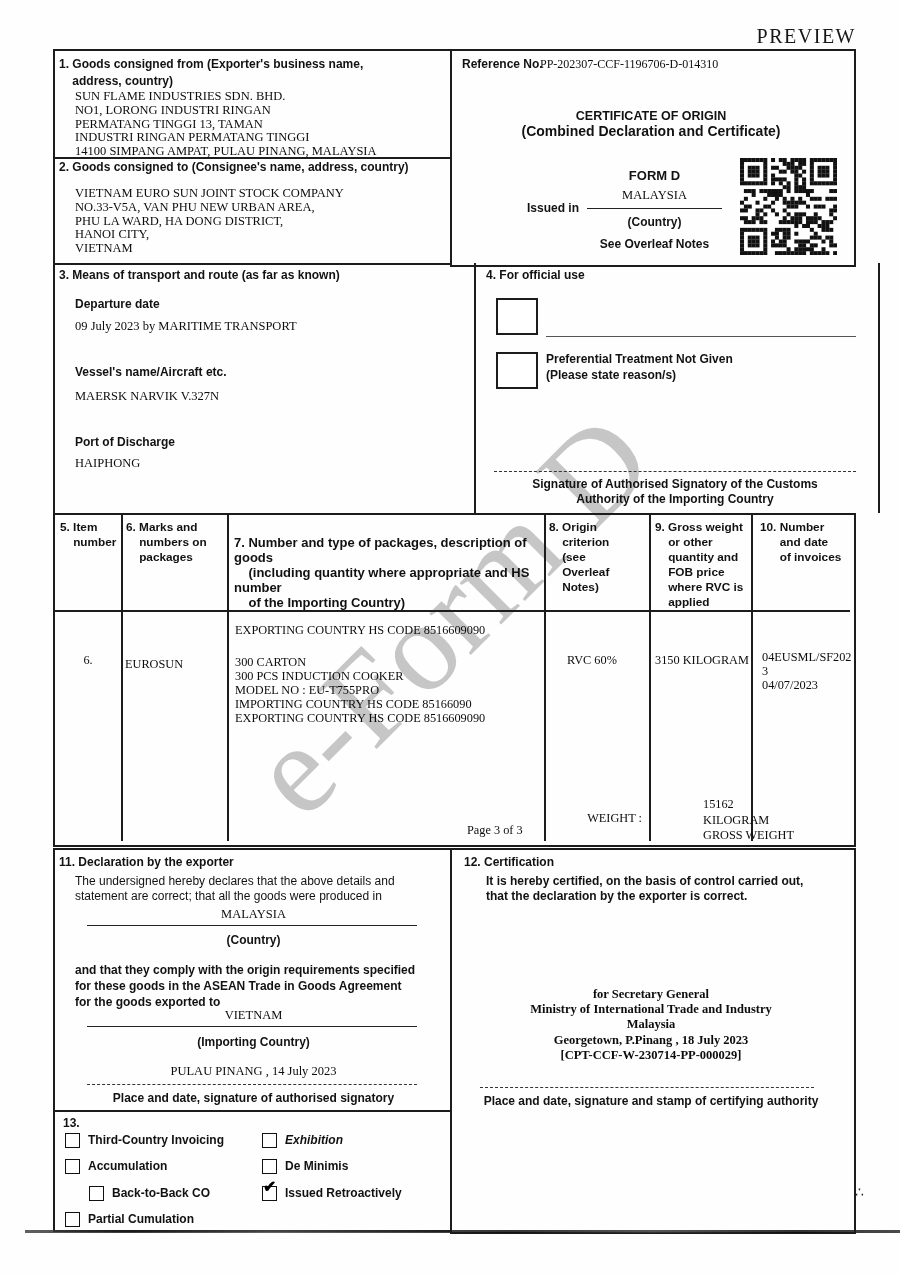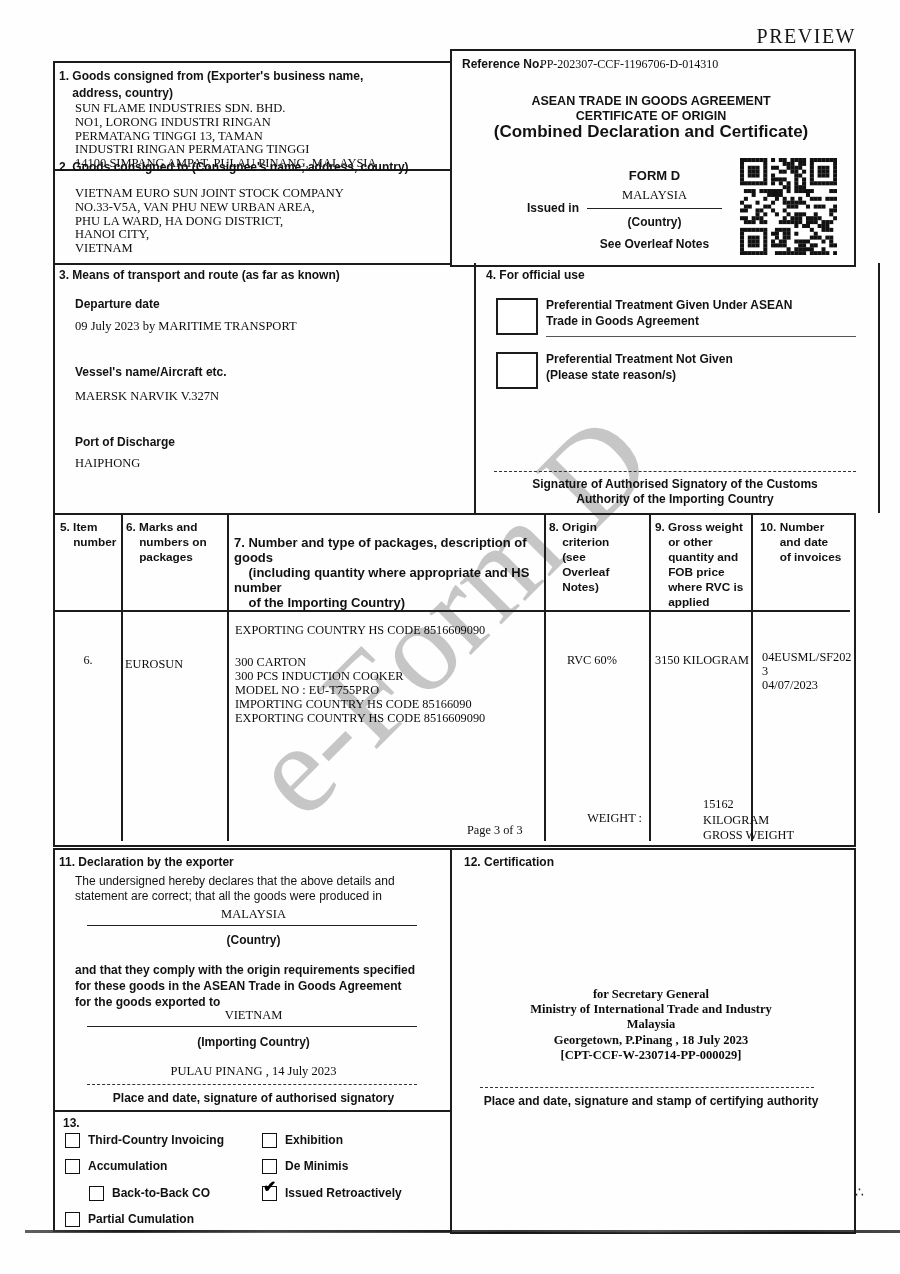--- a/index.html
+++ b/index.html
@@ -28,21 +28,21 @@
 <body>
 
 <div class="page">
 
   <div class="watermark">e-Form D</div>
 
   <div class="content">
 
     <div class="abs" style="right:44px;top:25px;font-family:'Liberation Serif',serif;font-size:20px;letter-spacing:1.5px;color:#171717;">PREVIEW</div>
 
-    <div class="box" style="left:53px;top:61px;width:397px;height:106px;border-width:2px 0 2px 2px;">
+    <div class="box" style="left:53px;top:49px;width:397px;height:106px;border-width:2px 0 2px 2px;">
       <div class="lbl ml" style="left:4px;top:5px;line-height:17px;">1. Goods consigned from (Exporter's business name,
     address, country)</div>
       <div class="val ml" style="left:20px;top:39px;">SUN FLAME INDUSTRIES SDN. BHD.
 NO1, LORONG INDUSTRI RINGAN
 PERMATANG TINGGI 13, TAMAN
 INDUSTRI RINGAN PERMATANG TINGGI
 14100 SIMPANG AMPAT, PULAU PINANG, MALAYSIA</div>
     </div>
 
     <div class="box" style="left:53px;top:155px;width:397px;height:108px;border-width:0 0 2px 2px;">
@@ -51,23 +51,22 @@
 NO.33-V5A, VAN PHU NEW URBAN AREA,
 PHU LA WARD, HA DONG DISTRICT,
 HANOI CITY,
 VIETNAM</div>
     </div>
 
     <div class="box" style="left:450px;top:49px;width:402px;height:214px;border-width:2px 2px 2px 2px;">
       <div class="lbl" style="left:10px;top:6px;">Reference No.</div>
       <div class="val" style="left:88px;top:7px;font-size:12px;">PP-202307-CCF-1196706-D-014310</div>
 
-      <div class="lbl ctr" style="left:0;top:43px;width:398px;font-size:12.5px;">ASEAN TRADE IN GOODS AGREEMENT</div>
       <div class="lbl ctr" style="left:0;top:58px;width:398px;font-size:12.5px;">CERTIFICATE OF ORIGIN</div>
-      <div class="lbl ctr" style="left:0;top:73px;width:398px;font-size:17px;">(Combined Declaration and Certificate)</div>
+      <div class="lbl ctr" style="left:0;top:73px;width:398px;font-size:14px;">(Combined Declaration and Certificate)</div>
 
       <div class="lbl ctr" style="left:110px;top:117px;width:185px;font-size:13px;">FORM D</div>
       <div class="lbl" style="left:75px;top:150px;">Issued in</div>
       <div class="val ctr" style="left:110px;top:138px;width:185px;">MALAYSIA</div>
       <div class="uline" style="left:135px;top:157px;width:135px;"></div>
       <div class="lbl ctr" style="left:110px;top:164px;width:185px;">(Country)</div>
       <div class="lbl ctr" style="left:110px;top:186px;width:185px;">See Overleaf Notes</div>
 
       <svg id="qr" class="abs" style="left:288px;top:107px;" width="97" height="97" viewBox="0 0 97 97" fill="#111">
           <rect x="0.00" y="0.00" width="4.03" height="4.03"></rect>
@@ -392,22 +391,20 @@
       <div class="val" style="left:20px;top:57px;">09 July 2023 by MARITIME TRANSPORT</div>
       <div class="lbl" style="left:20px;top:102px;">Vessel's name/Aircraft etc.</div>
       <div class="val" style="left:20px;top:127px;">MAERSK NARVIK V.327N</div>
       <div class="lbl" style="left:20px;top:172px;">Port of Discharge</div>
       <div class="val" style="left:20px;top:194px;">HAIPHONG</div>
     </div>
 
     <div class="box" style="left:450px;top:263px;width:402px;height:250px;border-width:0 2px 0 2px;margin-left:24px;">
       <div class="lbl" style="left:10px;top:5px;">4. For official use</div>
       <div class="cb-big" style="left:20px;top:35px;"></div>
-      <div class="lbl ml" style="left:70px;top:34px;line-height:16px;">Preferential Treatment Given Under ASEAN
-Trade in Goods Agreement</div>
       <div class="abs" style="left:70px;top:73px;width:310px;border-top:1px solid #555;"></div>
       <div class="cb-big" style="left:20px;top:89px;"></div>
       <div class="lbl ml" style="left:70px;top:88px;line-height:16px;">Preferential Treatment Not Given
 (Please state reason/s)</div>
       <div class="dline" style="left:18px;top:208px;width:362px;"></div>
       <div class="lbl ml ctr" style="left:0;top:214px;width:398px;font-weight:bold;">Signature of Authorised Signatory of the Customs
 Authority of the Importing Country</div>
     </div>
 
     <div class="box" style="left:53px;top:513px;width:799px;height:330px;border-width:2px;">
@@ -477,20 +474,22 @@
       <div class="val ctr" style="left:0;top:159px;width:397px;">VIETNAM</div>
       <div class="uline" style="left:32px;top:176px;width:330px;"></div>
       <div class="lbl ctr" style="left:0;top:185px;width:397px;">(Importing Country)</div>
       <div class="val ctr" style="left:0;top:215px;width:397px;">PULAU PINANG , 14 July 2023</div>
       <div class="dline" style="left:32px;top:234px;width:330px;"></div>
       <div class="lbl ctr" style="left:0;top:241px;width:397px;">Place and date, signature of authorised signatory</div>
     </div>
 
     <div class="box" style="left:450px;top:848px;width:402px;height:382px;border-width:2px 2px 2px 2px;">
       <div class="lbl" style="left:12px;top:5px;">12. Certification</div>
+      <div class="lbl ml" style="left:34px;top:24px;">It is hereby certified, on the basis of control carried out,
+that the declaration by the exporter is correct.</div>
       <div class="val ml ctr" style="left:0;top:137px;width:398px;line-height:15.2px;font-weight:bold;">for Secretary General
 Ministry of International Trade and Industry
 Malaysia
 Georgetown, P.Pinang , 18 July 2023
 [CPT-CCF-W-230714-PP-000029]</div>
       <div class="dline" style="left:28px;top:237px;width:334px;"></div>
       <div class="lbl ctr" style="left:0;top:244px;width:398px;">Place and date, signature and stamp of certifying authority</div>
     </div>
 
     <div class="box" style="left:53px;top:1108px;width:397px;height:122px;border-width:0 0 2px 2px;">
@@ -514,21 +513,21 @@
           </span>
         <span>Back-to-Back CO</span>
       </div>
       <div class="cb-row" style="left:10px;top:104px;">
         <span class="cbx">
             <span class="tick"></span>
           </span>
         <span>Partial Cumulation</span>
       </div>
 
-      <div class="cb-row" style="left:207px;top:25px;">
+      <div class="cb-row" style="left:207px;top:25px;font-style:italic;">
         <span class="cbx">
             <span class="tick"></span>
           </span>
         <span>Exhibition</span>
       </div>
       <div class="cb-row" style="left:207px;top:51px;justify-content:space-between;">
         <span class="cbx">
             <span class="tick"></span>
           </span>
         <span>De Minimis</span>

